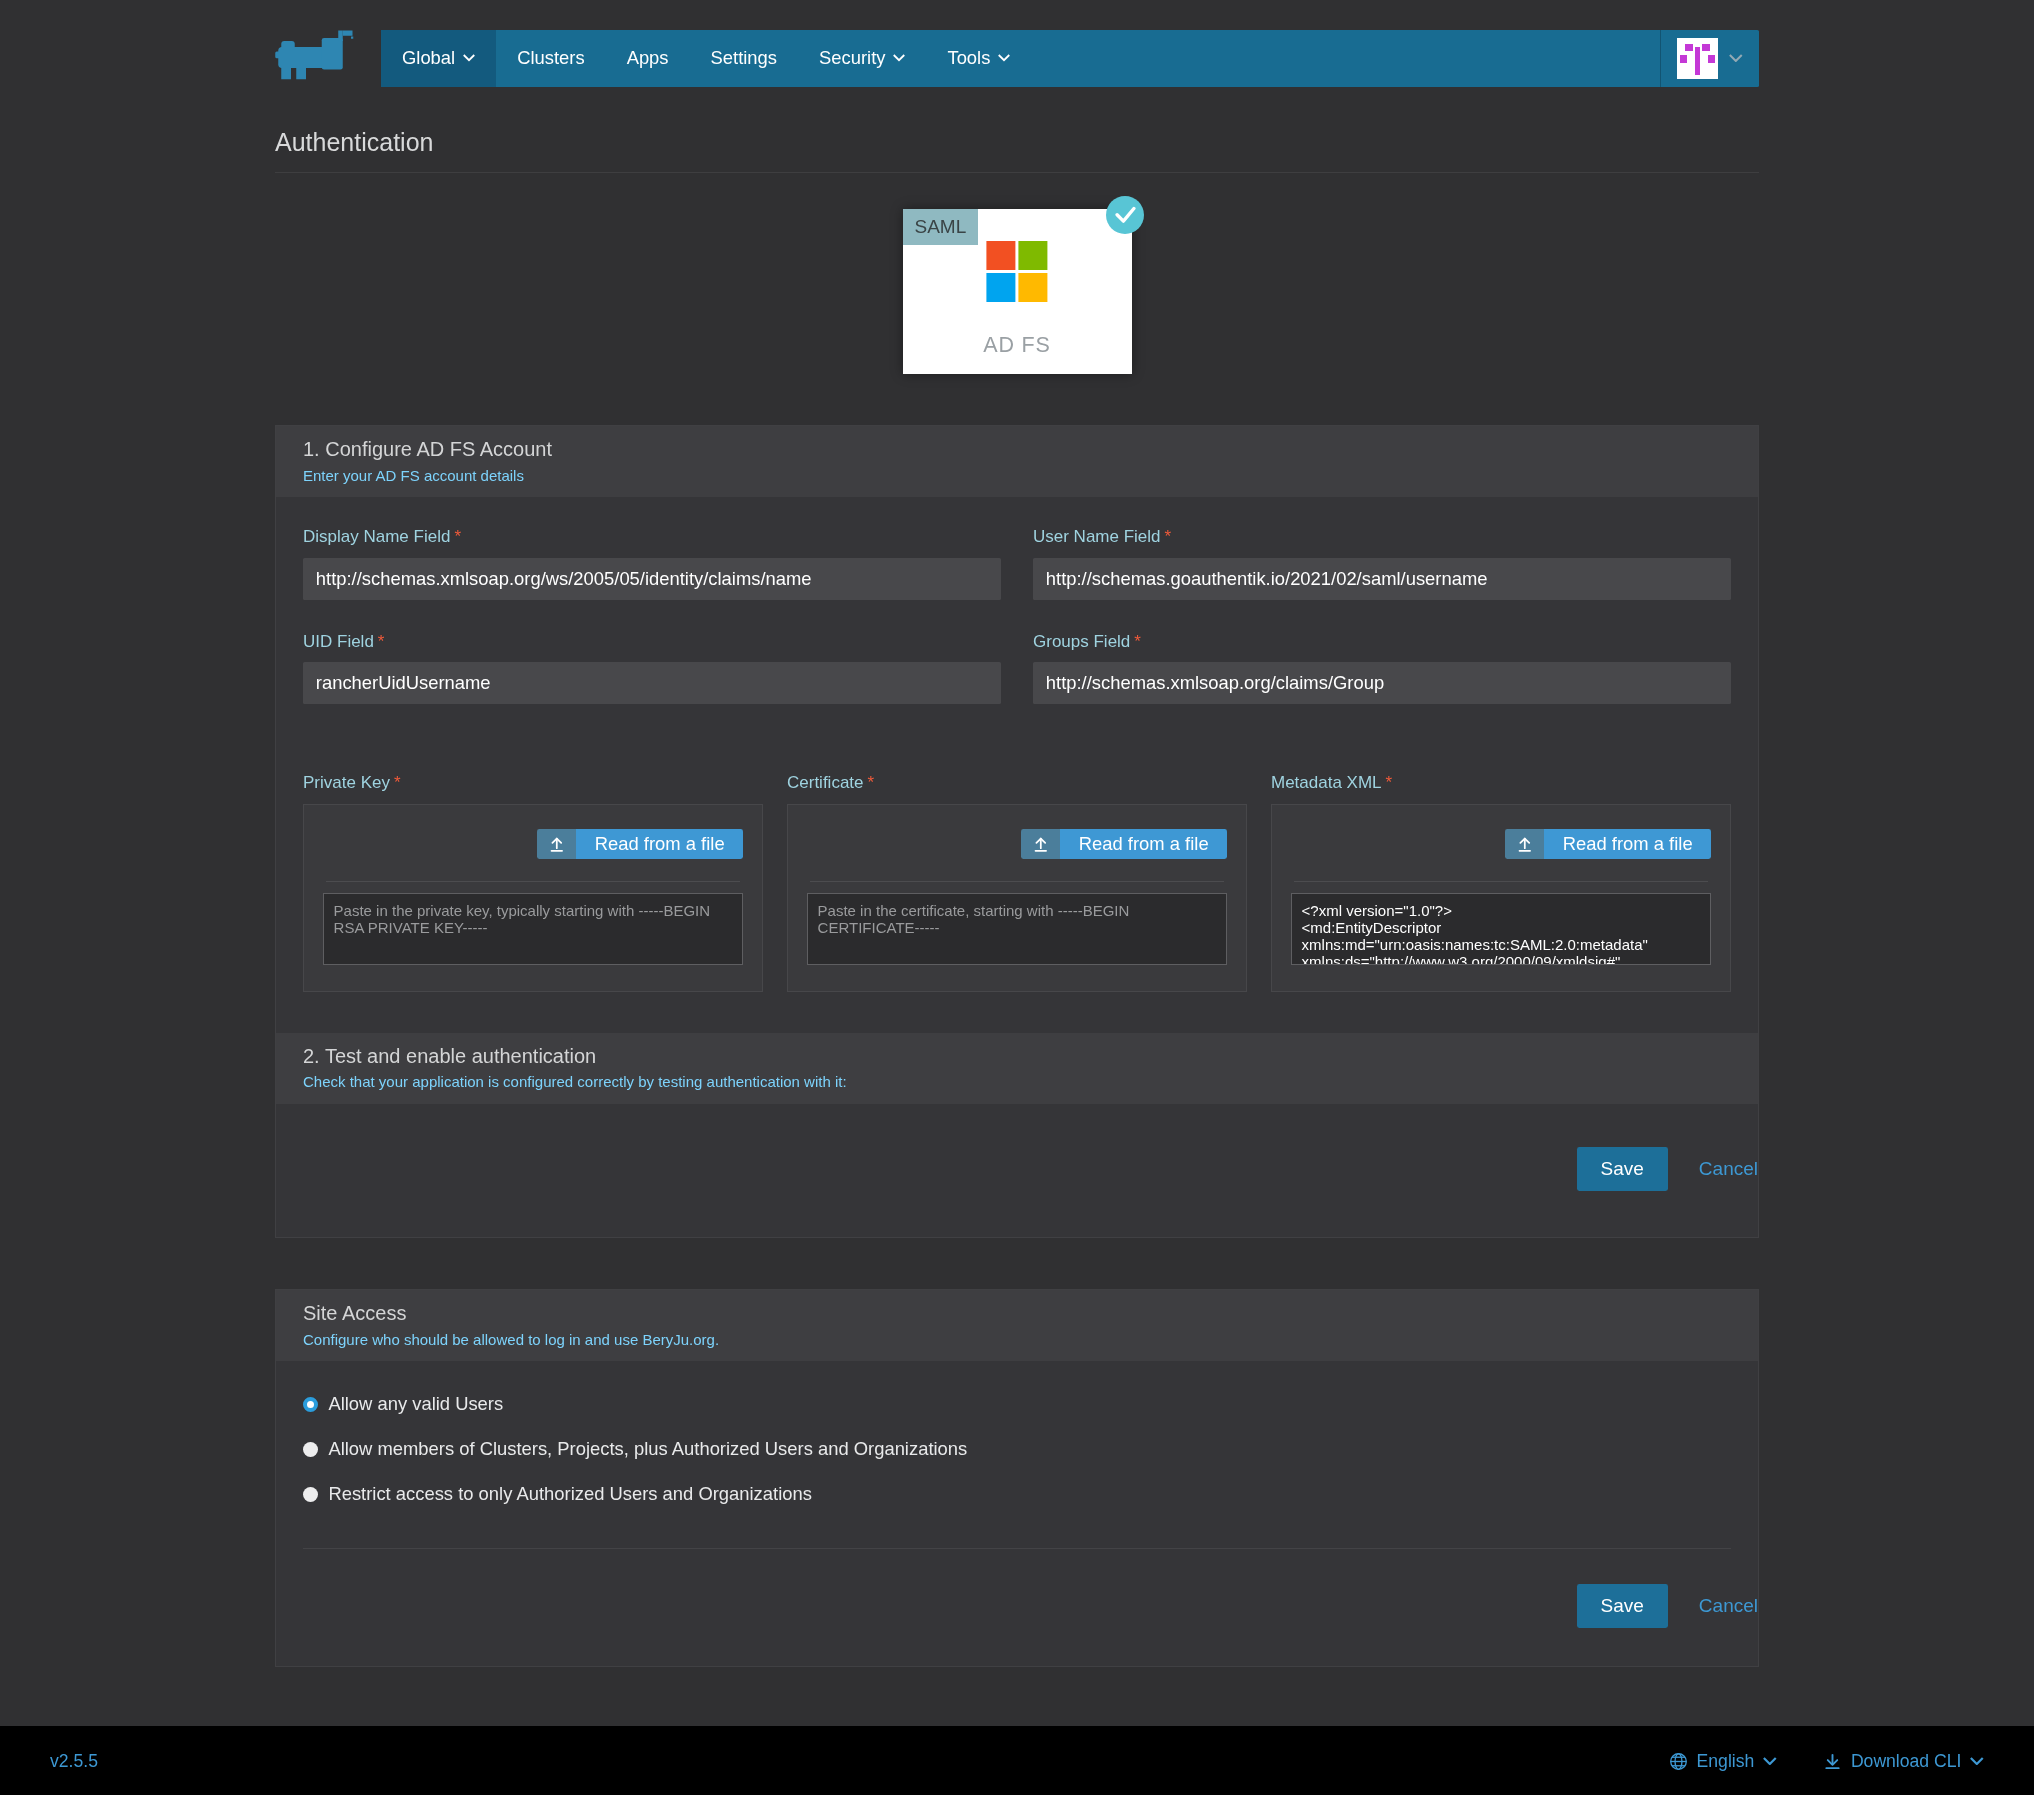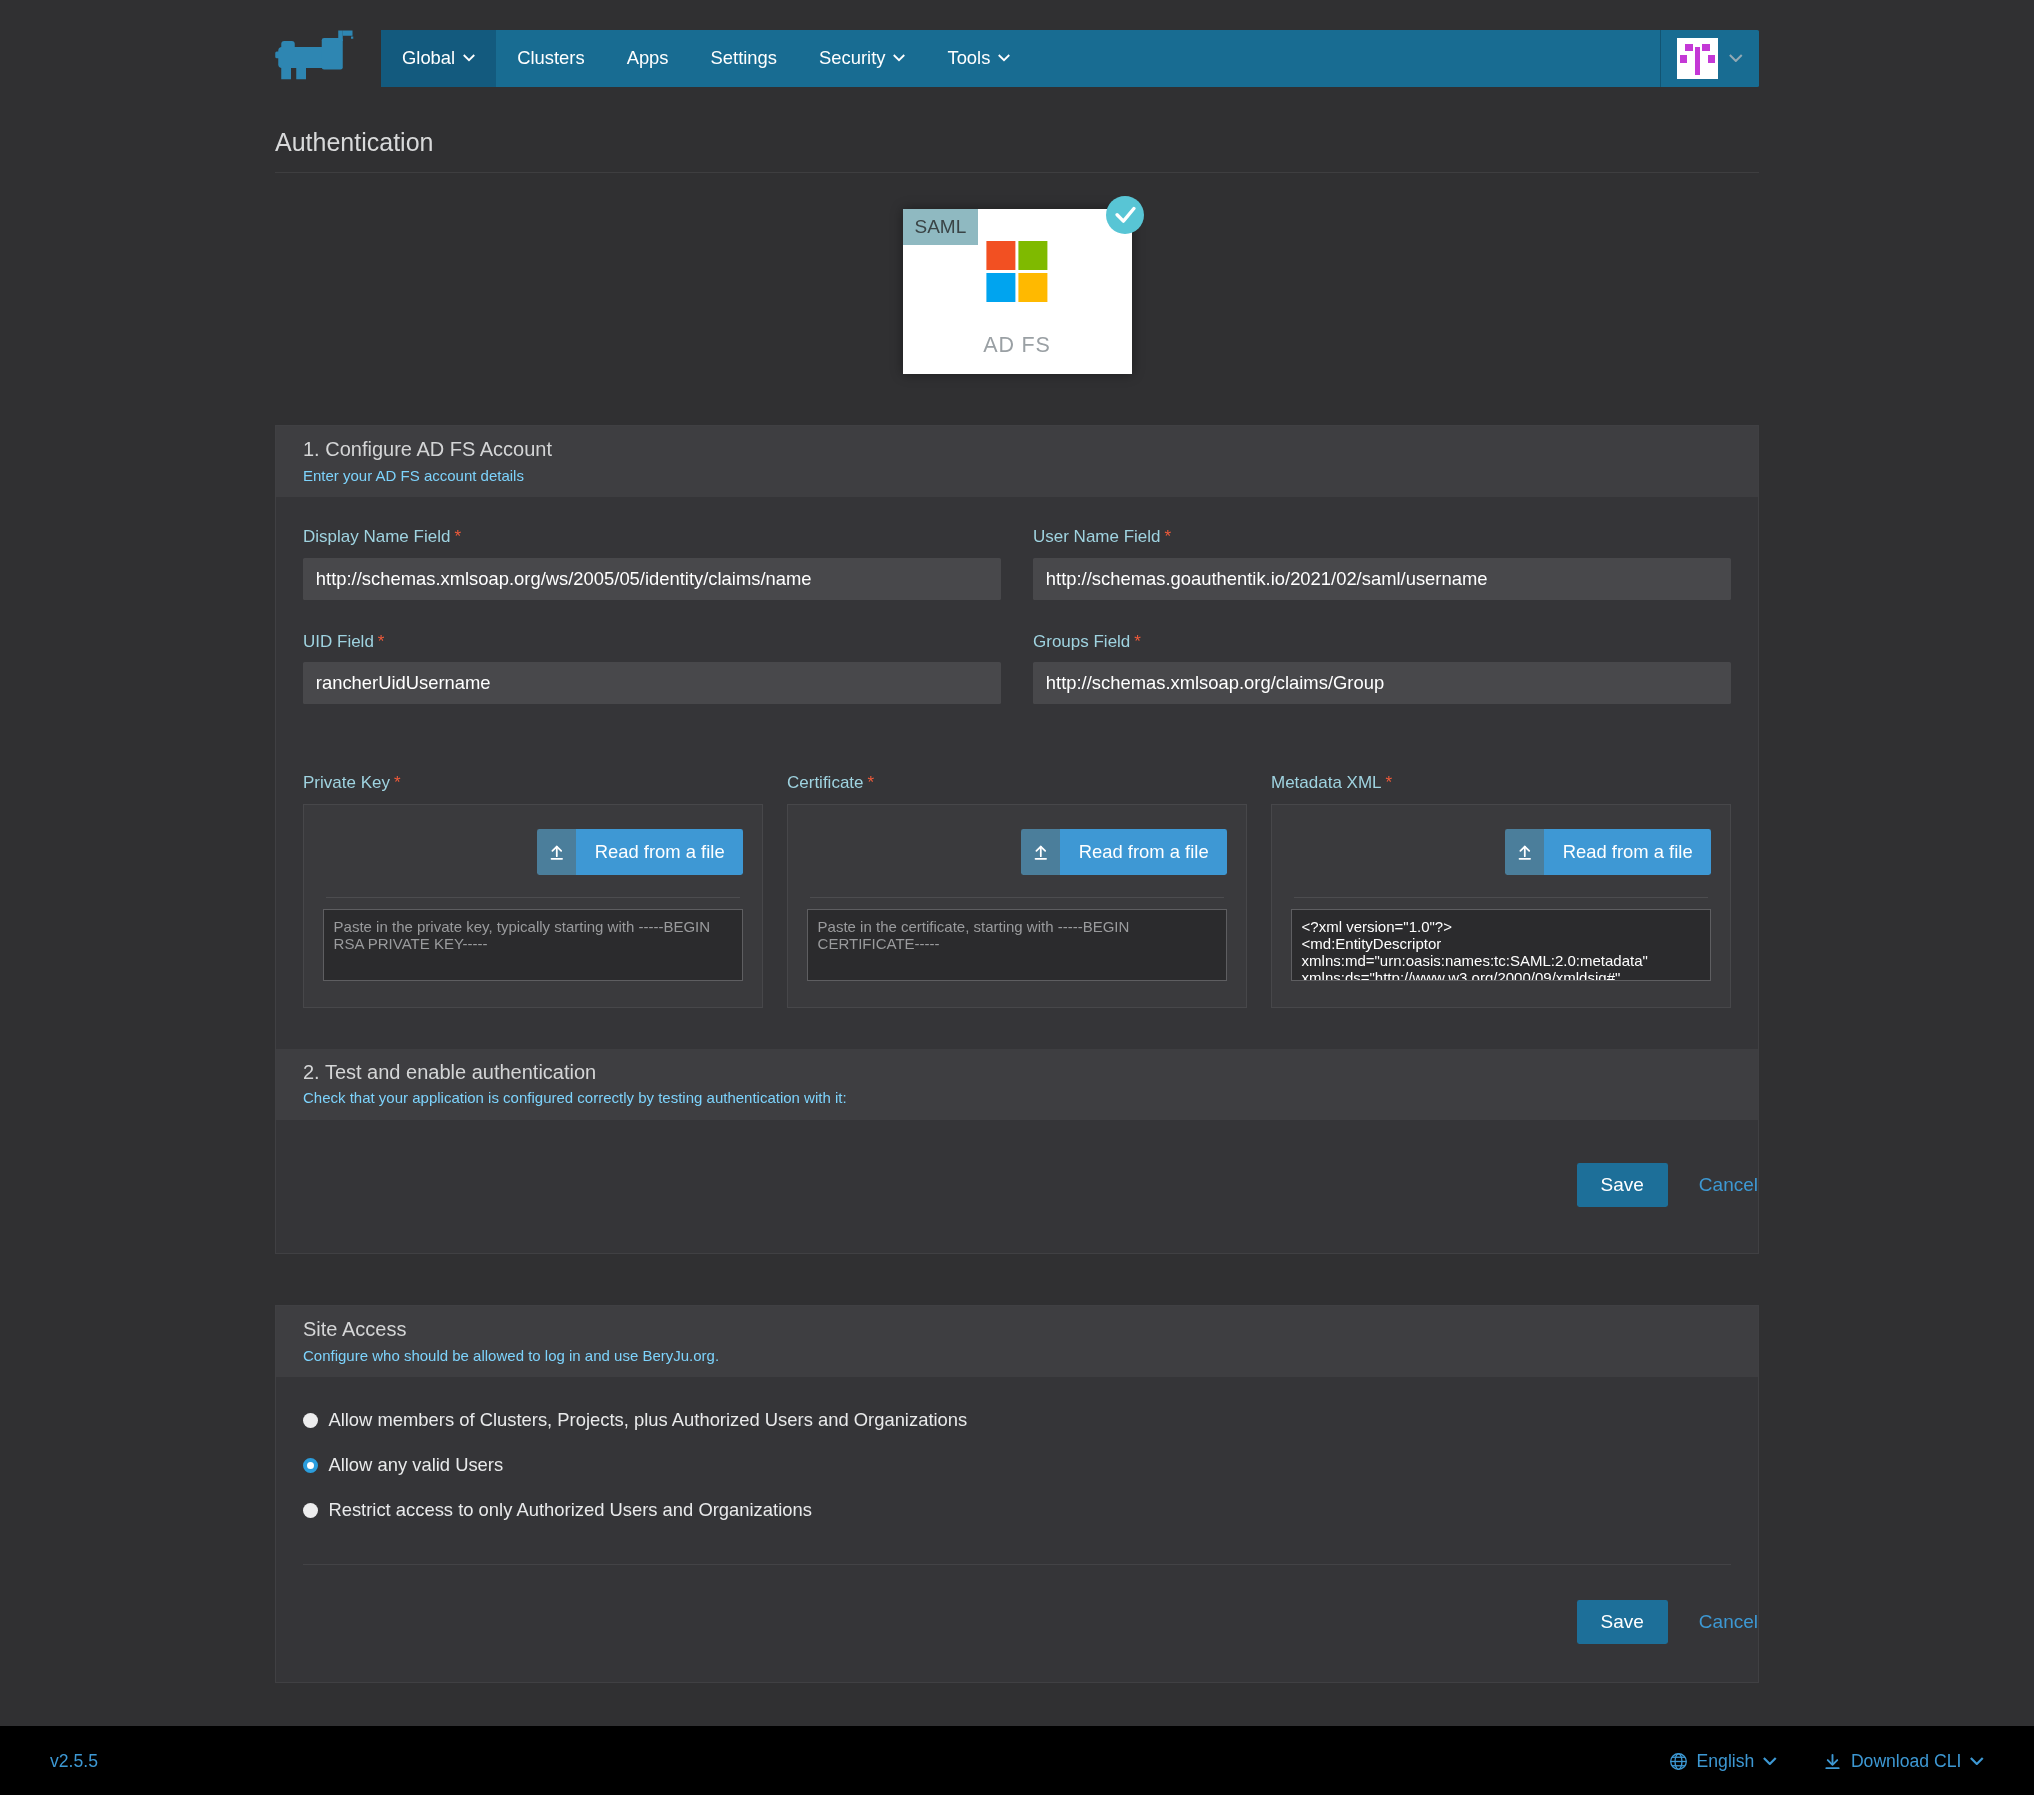--- a/index.html
+++ b/index.html
@@ -71,21 +71,21 @@
   .addon {
     background:#8d8d8f; color:#39393b; font-size:17px; display:flex; align-items:center;
     padding:0 15px; border-radius:1.6px 0 0 1.6px; flex:0 0 auto;
   }
   .input-group .text-input { border-radius:0 1.6px 1.6px 0; }
   
   .panels { display:grid; grid-template-columns:1fr 1fr 1fr; column-gap:24px; margin-top:37px; padding:0 27px 41px; }
   .panel-label { font-size:17px; color:#9fd3e0; margin-bottom:11.2px; }
   .panel { background:#3a3a3d; border:0.8px solid #47474a; padding:24px 19px 22.3px; }
   .panel-btn-row { display:flex; justify-content:flex-end; }
-  .read-btn { display:flex; height:46px; border-radius:2.4px; overflow:hidden; cursor:pointer; border:none; padding:0; background:none; }
+  .read-btn { display:flex; height:30px; border-radius:2.4px; overflow:hidden; cursor:pointer; border:none; padding:0; background:none; }
   .read-btn .icon-seg { width:39px; background:#4b7e9b; display:flex; align-items:center; justify-content:center; }
   .read-btn .label-seg { background:#3e98d4; color:#fff; font-size:18.4px; display:flex; align-items:center; padding:0 18.4px; font-family:inherit; }
   .panel-divider { height:1.6px; background:#4c4c4f; margin:21.5px 3.2px 11.2px; }
   .panel textarea {
     width:100%; height:72px; background:#2b2b2d; border:0.8px solid #5e5e61;
     color:#fff; font-size:15px; line-height:17px; font-family:inherit;
     padding:8px 9.6px; resize:none; outline:none; overflow:hidden;
   }
   .panel textarea::placeholder { color:#9a9b9d; opacity:1; }
   
@@ -305,26 +305,26 @@
     </div>
   </section>
 
   <section class="section">
     <div class="band">
       <div class="band-title">Site Access</div>
       <div class="band-sub">Configure who should be allowed to log in and use BeryJu.org.</div>
     </div>
     <div class="radio-list">
       <div class="radio-row">
+        <span class="radio-dot selected"></span>
+        <span class="radio-label">Allow any valid Users</span>
+      </div>
+      <div class="radio-row">
         <span class="radio-dot"></span>
         <span class="radio-label">Allow members of Clusters, Projects, plus Authorized Users and Organizations</span>
-      </div>
-      <div class="radio-row">
-        <span class="radio-dot selected"></span>
-        <span class="radio-label">Allow any valid Users</span>
       </div>
       <div class="radio-row">
         <span class="radio-dot"></span>
         <span class="radio-label">Restrict access to only Authorized Users and Organizations</span>
       </div>
     </div>
     <div class="divider-line"></div>
     <div class="actions-row" style="padding:35px 0 38px;">
       <button class="save-btn">Save</button>
       <a class="cancel-link">Cancel</a>

